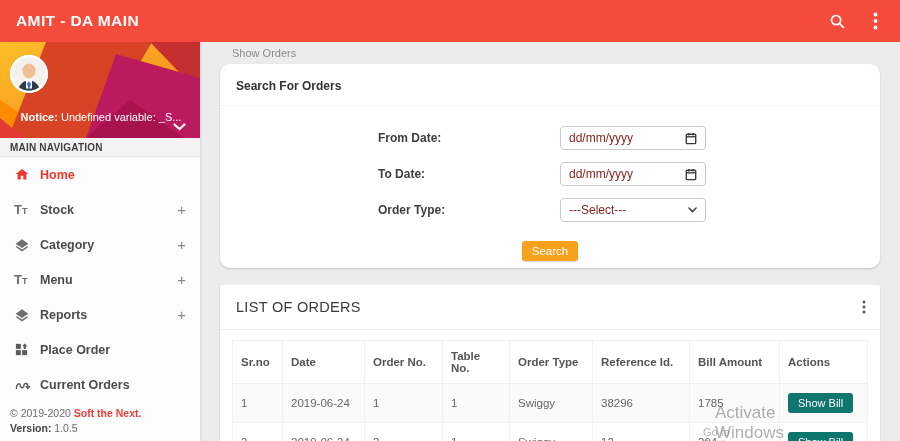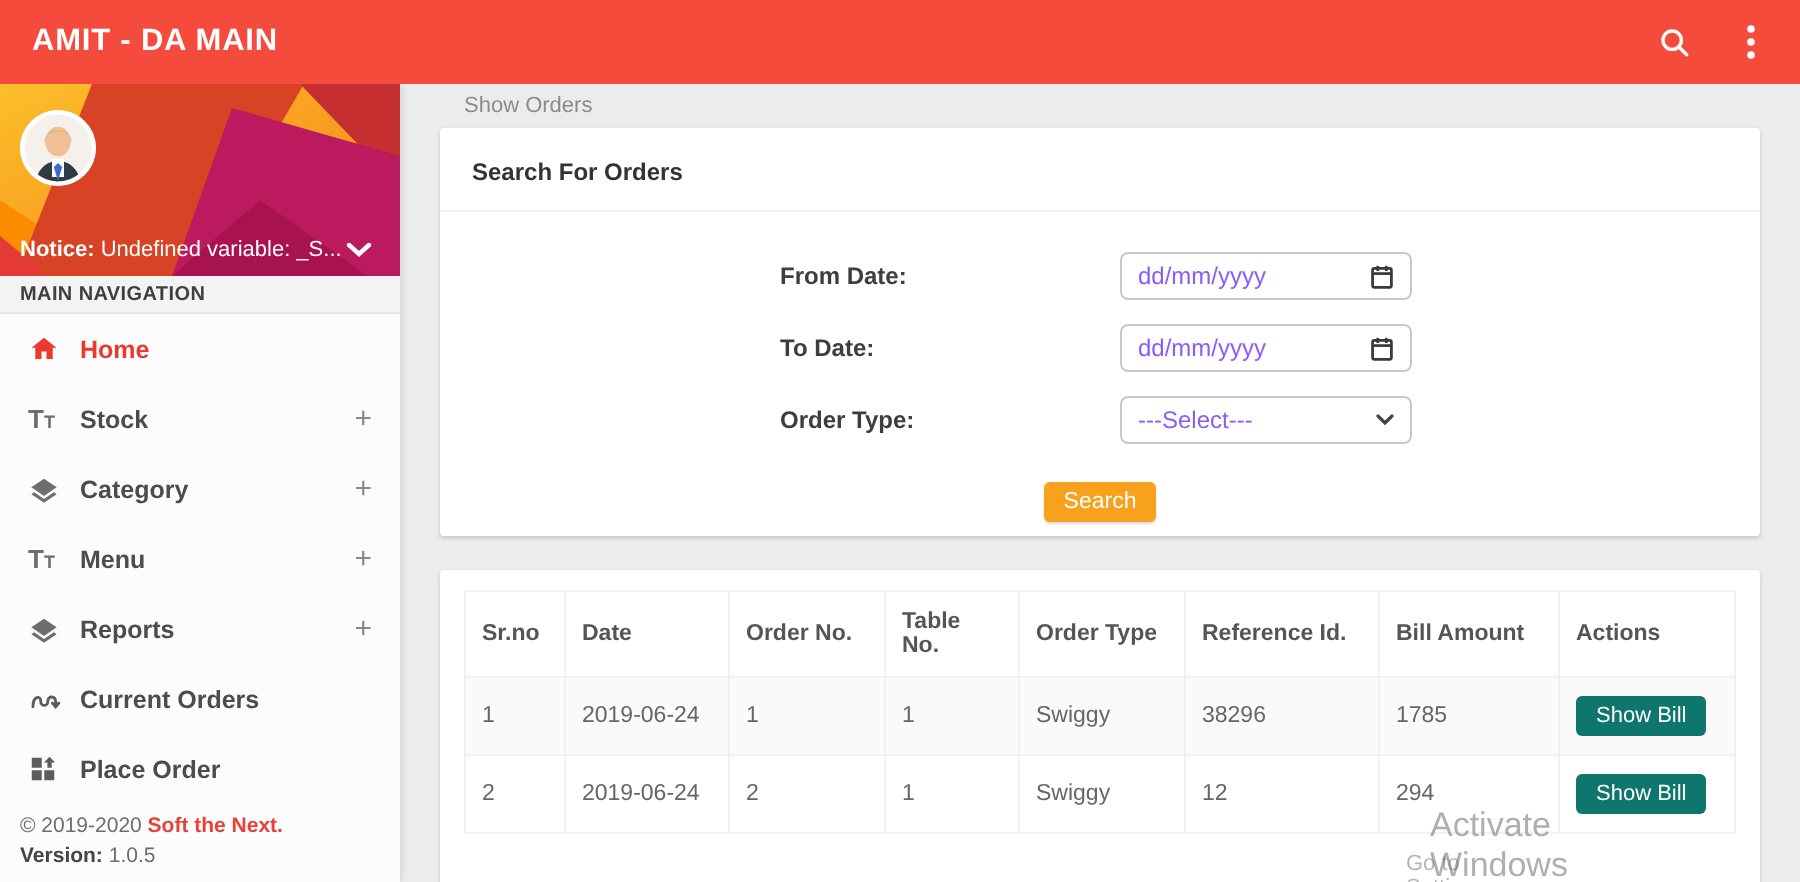--- a/index.html
+++ b/index.html
@@ -13,21 +13,21 @@
   .brand { color:#fff; font-size:15.5px; font-weight:bold; letter-spacing:.4px; margin-left:16px; }
   .topbar-right { margin-left:auto; display:flex; align-items:center; gap:16px; margin-right:14px; }
   .tb-icon { width:22px; height:22px; display:flex; align-items:center; justify-content:center; cursor:pointer; }
 
   
   .sidebar { position:absolute; top:42px; left:0; width:200px; height:399px; background:#fcfcfc;
              box-shadow:1px 0 3px rgba(0,0,0,.10); z-index:20; }
   .side-art { position:relative; width:200px; height:96px; overflow:hidden; }
   .side-art svg.bg { position:absolute; top:0; left:0; }
   .avatar { position:absolute; top:13px; left:10px; width:38px; height:38px; }
-  .notice-row { position:absolute; left:10px; right:8px; bottom:7px; display:flex; align-items:center; }
+  .notice-row { position:absolute; left:10px; right:8px; bottom:7px; display:flex; align-items:center;flex-direction:column; }
   .notice-text { color:#fff; font-size:11px; white-space:nowrap; overflow:hidden; }
   .notice-text b { font-weight:bold; }
   .notice-chevron { margin-left:auto; margin-right:6px; cursor:pointer; display:flex; }
 
   .nav-label { height:19px; background:#f3f3f3; border-bottom:1px solid #e6e6e6; color:#3f3f3f;
                font-size:10px; font-weight:bold; letter-spacing:.2px; display:flex; align-items:center;
                padding-left:10px; }
   .nav-item { height:35px; display:flex; align-items:center; padding:0 14px; cursor:pointer; }
   .nav-item .ic { width:26px; display:flex; align-items:center; }
   .nav-item .lbl { font-size:12.5px; font-weight:bold; color:#4c4c4c; }
@@ -37,30 +37,30 @@
   .icon-tt small { font-size:9px; font-weight:bold; }
   .side-footer { padding:4px 0 0 10px; font-size:10.5px; color:#6d6d6d; line-height:15px; }
   .side-footer .brandred { color:#e8413a; font-weight:bold; }
   .side-footer .vlabel { font-weight:bold; color:#444; }
 
   
   .main { position:absolute; left:200px; top:42px; width:700px; height:399px; background:#ececec; overflow:hidden; }
   .page-title { margin:5px 0 0 32px; font-size:11px; color:#8b8b8b; }
 
   .card { position:absolute; background:#fff; border-radius:2px; box-shadow:0 1px 2px rgba(0,0,0,.18); }
-  .search-card { left:20px; top:22px; width:660px; height:204px; }
+  .search-card { left:20px; top:22px; width:660px; height:204px;border-radius:10px; }
   .card-h1 { padding:15px 16px 12px 16px; font-size:12px; font-weight:bold; color:#333;
              border-bottom:1px solid #f2f2f2; }
   .form-area { padding-top:17px; }
   .form-row { position:relative; height:36px; }
-  .form-row .flabel { position:absolute; left:170px; top:0; line-height:30px; font-size:12px;
+  .form-row .flabel { position:absolute; left:158px; top:0; line-height:30px; font-size:12px;
                       font-weight:bold; color:#3e3e3e; }
   .control { position:absolute; left:340px; top:3px; width:146px; height:24px; border:1px solid #c9c9c9;
              border-radius:4px; background:#fff; display:flex; align-items:center; padding:0 8px;
-             font-size:12px; color:#8b5cf6; cursor:pointer; }
+             font-size:12px; color:#7f1d1d; cursor:pointer; }
   .control .ctext { flex:1; white-space:nowrap; }
   .search-btn { display:block; margin:10px auto 0 auto; background:#f8a11c; color:#fff; border:none;
                 font-size:11.5px; font-family:"Liberation Sans", sans-serif; padding:4px 10px;
                 border-radius:3px; cursor:pointer; box-shadow:0 1px 1px rgba(0,0,0,.15); }
 
   .orders-card { left:20px; top:243px; width:660px; height:175px; }
   .card-h2 { height:45px; display:flex; align-items:center; padding:0 14px 0 16px;
              border-bottom:1px solid #f0f0f0; }
   .card-h2 .t { font-size:14.5px; color:#3a3a3a; letter-spacing:.3px; }
   .card-h2 .dots { margin-left:auto; cursor:pointer; display:flex; }
@@ -195,38 +195,38 @@
           <path d="M12 3.5 L21.5 10 12 16.5 2.5 10 Z"></path>
           <path d="M12 18.8 L4.6 13.7 2.5 15.1 12 21.6 21.5 15.1 19.4 13.7 Z"></path>
         </svg>
       </span>
       <span class="lbl">Reports</span>
       <span class="plus">+</span>
     </div>
 
     <div class="nav-item">
       <span class="ic">
-        <svg width="17" height="15" viewBox="0 0 24 20" fill="none" stroke="#5c5c5c" stroke-width="2" stroke-linecap="round">
-          <path d="M3.5,15.5 C3.5,7.5 9,7.5 9,11.5 C9,15.5 14,15.5 14,11.5 C14,7.5 19.5,7.5 19.5,12 L19.5,14.5"></path>
-          <polyline points="17.2,12.8 19.5,15.5 21.8,12.8"></polyline>
-        </svg>
-      </span>
-      <span class="lbl">Current Orders</span>
-    </div>
-
-    <div class="nav-item">
-      <span class="ic">
         <svg width="15" height="15" viewBox="0 0 24 24" fill="#5c5c5c">
           <rect x="3" y="3" width="8" height="8"></rect>
           <rect x="3" y="13" width="8" height="8"></rect>
           <rect x="13" y="13" width="8" height="8"></rect>
           <path d="M17.2,2.2 L21.8,6.8 H19 V11 H15.5 V6.8 H12.7 Z"></path>
         </svg>
       </span>
       <span class="lbl">Place Order</span>
+    </div>
+
+    <div class="nav-item">
+      <span class="ic">
+        <svg width="17" height="15" viewBox="0 0 24 20" fill="none" stroke="#5c5c5c" stroke-width="2" stroke-linecap="round">
+          <path d="M3.5,15.5 C3.5,7.5 9,7.5 9,11.5 C9,15.5 14,15.5 14,11.5 C14,7.5 19.5,7.5 19.5,12 L19.5,14.5"></path>
+          <polyline points="17.2,12.8 19.5,15.5 21.8,12.8"></polyline>
+        </svg>
+      </span>
+      <span class="lbl">Current Orders</span>
     </div>
 
     <div class="side-footer">
       <div><span>© 2019-2020 </span><span class="brandred">Soft the Next.</span></div>
       <div><span class="vlabel">Version:</span><span> 1.0.5</span></div>
     </div>
   </div>
 
   <div class="main">
     <div class="page-title">Show Orders</div>
@@ -271,20 +271,30 @@
                 <polyline points="1,1 4.5,4.5 8,1"></polyline>
               </svg>
             </span>
           </div>
         </div>
         <button class="search-btn">Search</button>
       </div>
     </div>
 
     <div class="card orders-card">
+      <div class="card-h2">
+        <span class="t">LIST OF ORDERS</span>
+        <span class="dots">
+          <svg width="4" height="14" viewBox="0 0 4 14" fill="#555">
+            <circle cx="2" cy="2" r="1.5"></circle>
+              <circle cx="2" cy="7" r="1.5"></circle>
+              <circle cx="2" cy="12" r="1.5"></circle>
+          </svg>
+        </span>
+      </div>
       <div class="table-wrap">
         <table class="orders">
           <thead>
             <tr>
               <th>Sr.no</th>
               <th>Date</th>
               <th>Order No.</th>
               <th>Table No.</th>
               <th>Order Type</th>
               <th>Reference Id.</th>

